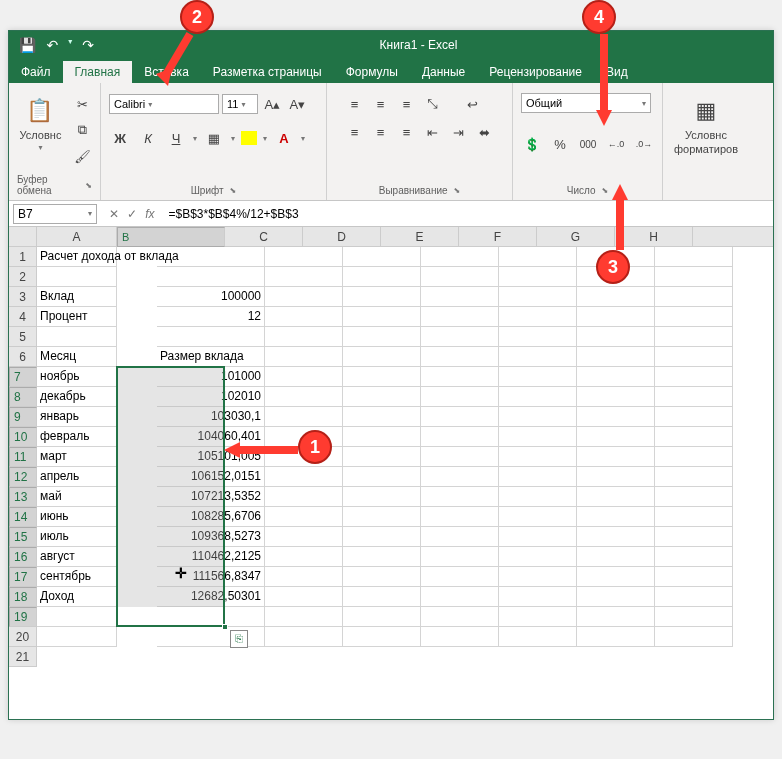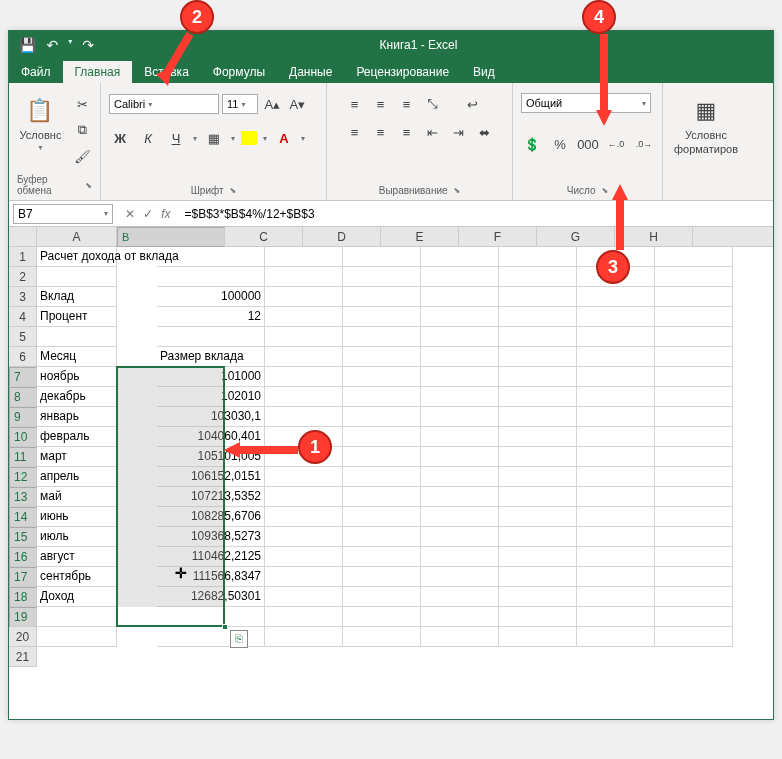--- a/index.html
+++ b/index.html
@@ -32,21 +32,21 @@
 .mini { width:22px; height:22px; display:flex; align-items:center; justify-content:center; font-size:13px; color:#444;}
 .sel { display:flex; align-items:center; border:1px solid #ababab; background:#fff; height:20px; font-size:11px; padding:0 4px; gap:3px;}
 .sel .dd { font-size:8px; color:#777; }
 .row { display:flex; align-items:center; gap:3px; }
 .boldbtn { font-weight:bold; }
 .italicbtn { font-style:italic; }
 .underbtn { text-decoration:underline; }
 
 
 .fbar { height: 26px; border-bottom:1px solid #c6c6c6; display:flex; align-items:center; background:#fff; }
-.namebox { width:100px; border:1px solid #ababab; margin:2px 4px; height:20px; display:flex; align-items:center; padding:0 4px; font-size:12px; justify-content:space-between;}
+.namebox { width:84px; border:1px solid #ababab; margin:2px 4px; height:20px; display:flex; align-items:center; padding:0 4px; font-size:12px; justify-content:space-between;}
 .namebox .dd{font-size:8px;color:#777;}
 .fbar-icons { display:flex; align-items:center; gap:8px; padding:0 8px; color:#777; font-size:12px;}
 .fbar .formula { flex:1; font-size:12px; padding-left:6px; }
 
 
 .grid { position:relative; }
 .colheads { display:flex; height:20px; border-bottom:1px solid #ccc; background:#e6e6e6; font-size:12px; }
 .rowheads { position:absolute; top:20px; left:0; width:28px; }
 .corner { width:28px; border-right:1px solid #ccc; background:#e6e6e6; }
 .ch { border-right:1px solid #ccc; text-align:center; line-height:20px; color:#444; }
@@ -83,20 +83,21 @@
       <span style="font-size:8px;color:#cfe;">▾</span>
       <span>↷</span>
     </div>
     <div class="title">Книга1 - Excel</div>
   </div>
 
   <div class="tabs">
     <div class="tab file">Файл</div>
     <div class="tab active">Главная</div>
     <div class="tab">Вставка</div>
+    <div class="tab">Разметка страницы</div>
     <div class="tab">Формулы</div>
     <div class="tab">Данные</div>
     <div class="tab">Рецензирование</div>
     <div class="tab">Вид</div>
   </div>
 
   <div class="ribbon">
 
     <div class="group" style="width:92px">
       <div class="group-body">
@@ -177,21 +178,21 @@
 
     <div class="group" style="width:150px">
       <div class="group-body" style="flex-direction:column;align-items:flex-start;gap:20px;width:100%;">
         <div class="sel" style="width:130px">
             <span>Общий</span>
             <span class="dd" style="margin-left:auto">▾</span>
           </div>
         <div class="row" style="gap:6px;">
           <span class="mini">💲</span>
           <span class="mini">%</span>
-          <span class="mini" style="font-size:13px">000</span>
+          <span class="mini" style="font-size:10px">000</span>
           <span class="mini" style="font-size:9px">←.0</span>
           <span class="mini" style="font-size:9px">.0→</span>
         </div>
       </div>
       <div class="group-label">
           <span>Число</span>
           <span class="launcher">⬊</span>
         </div>
     </div>
 

